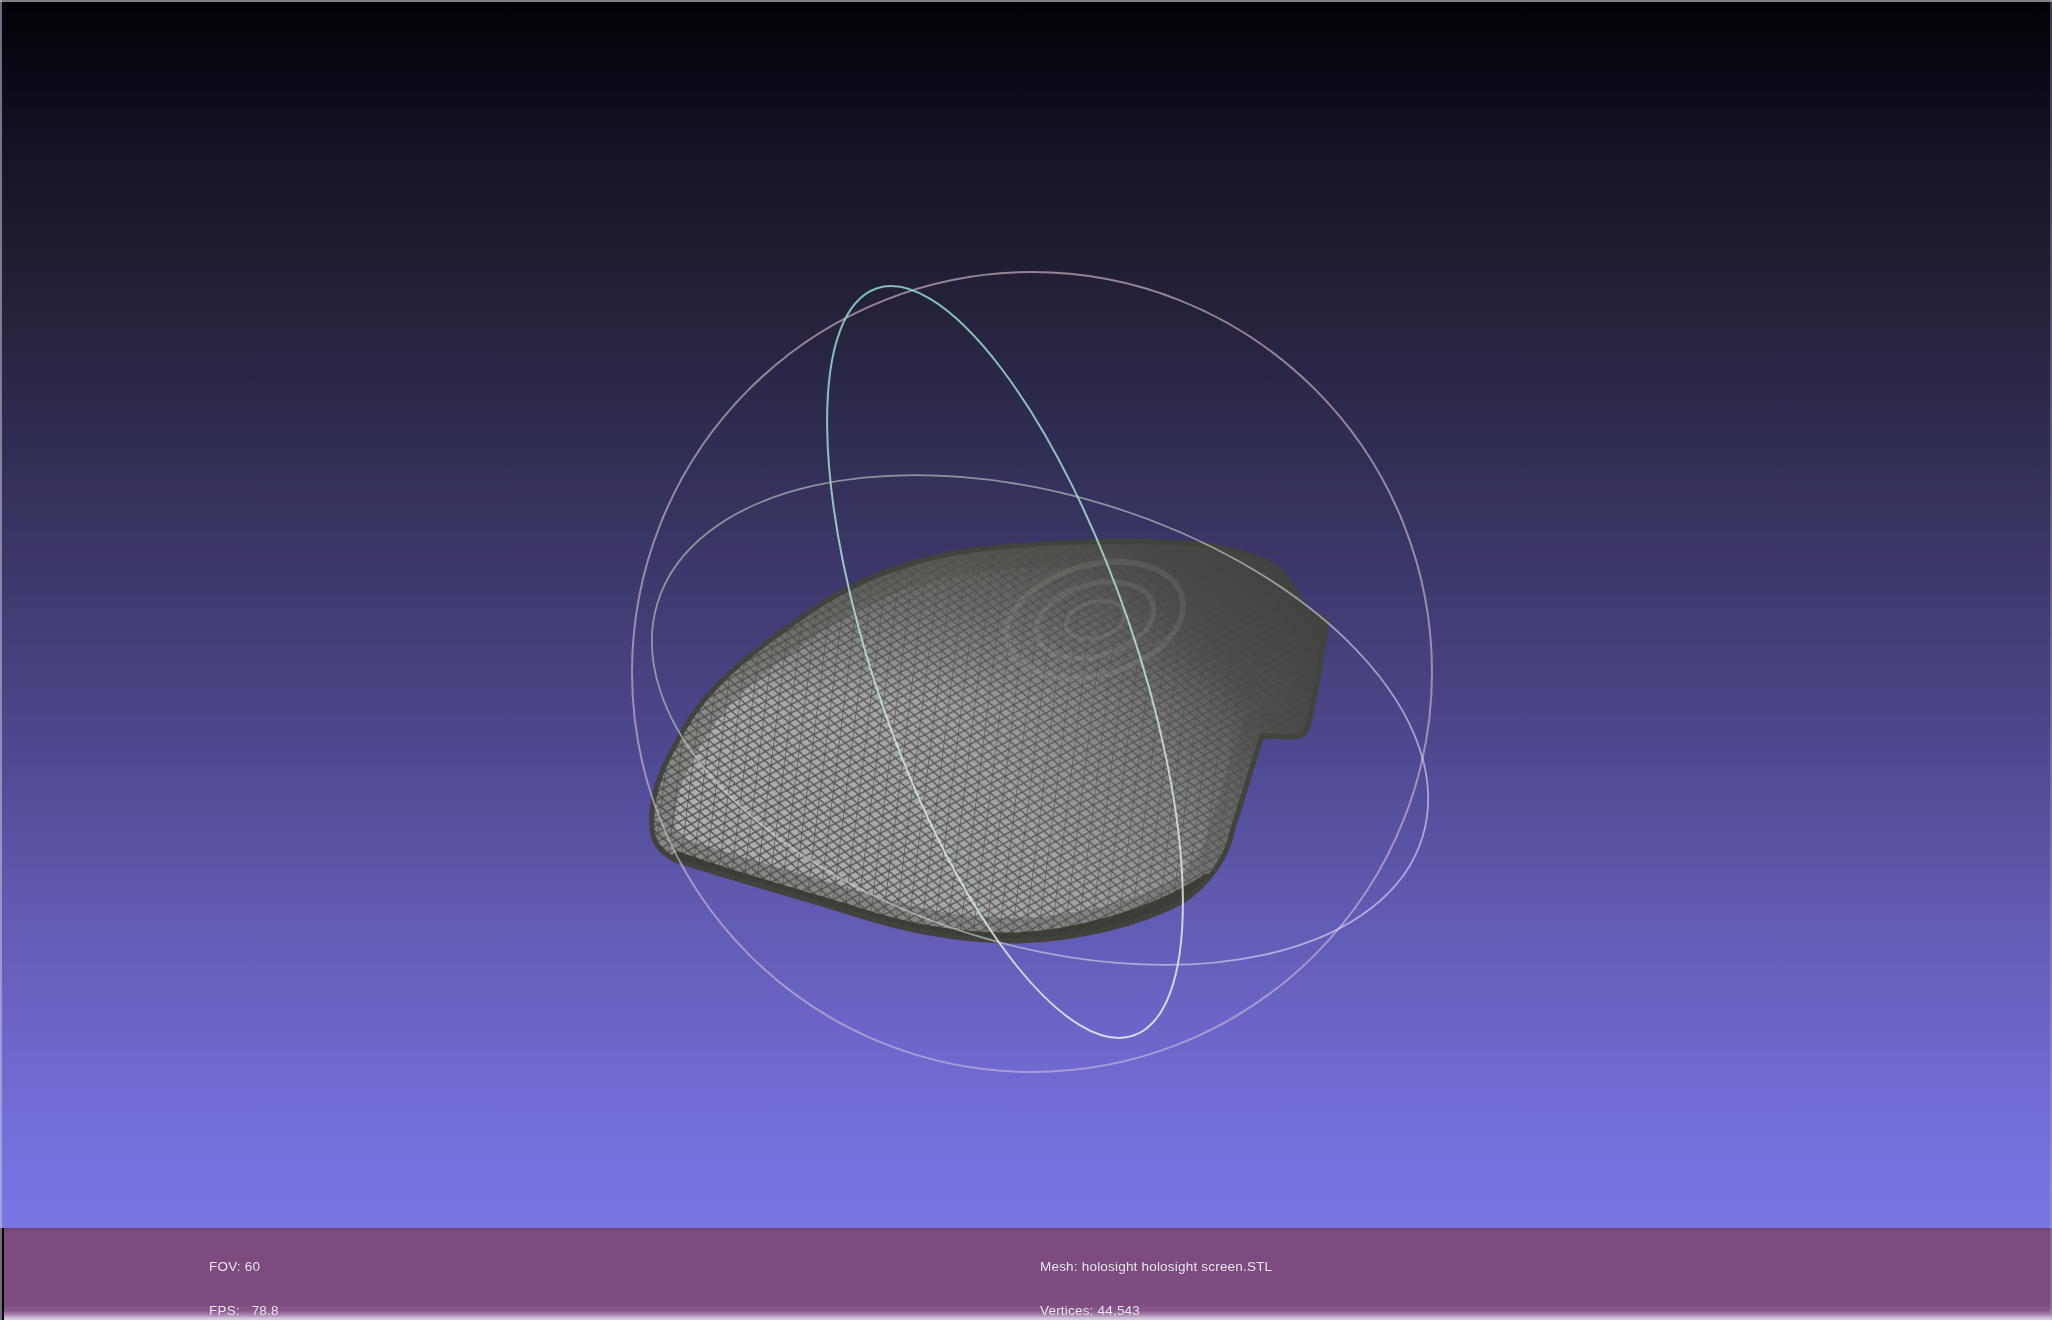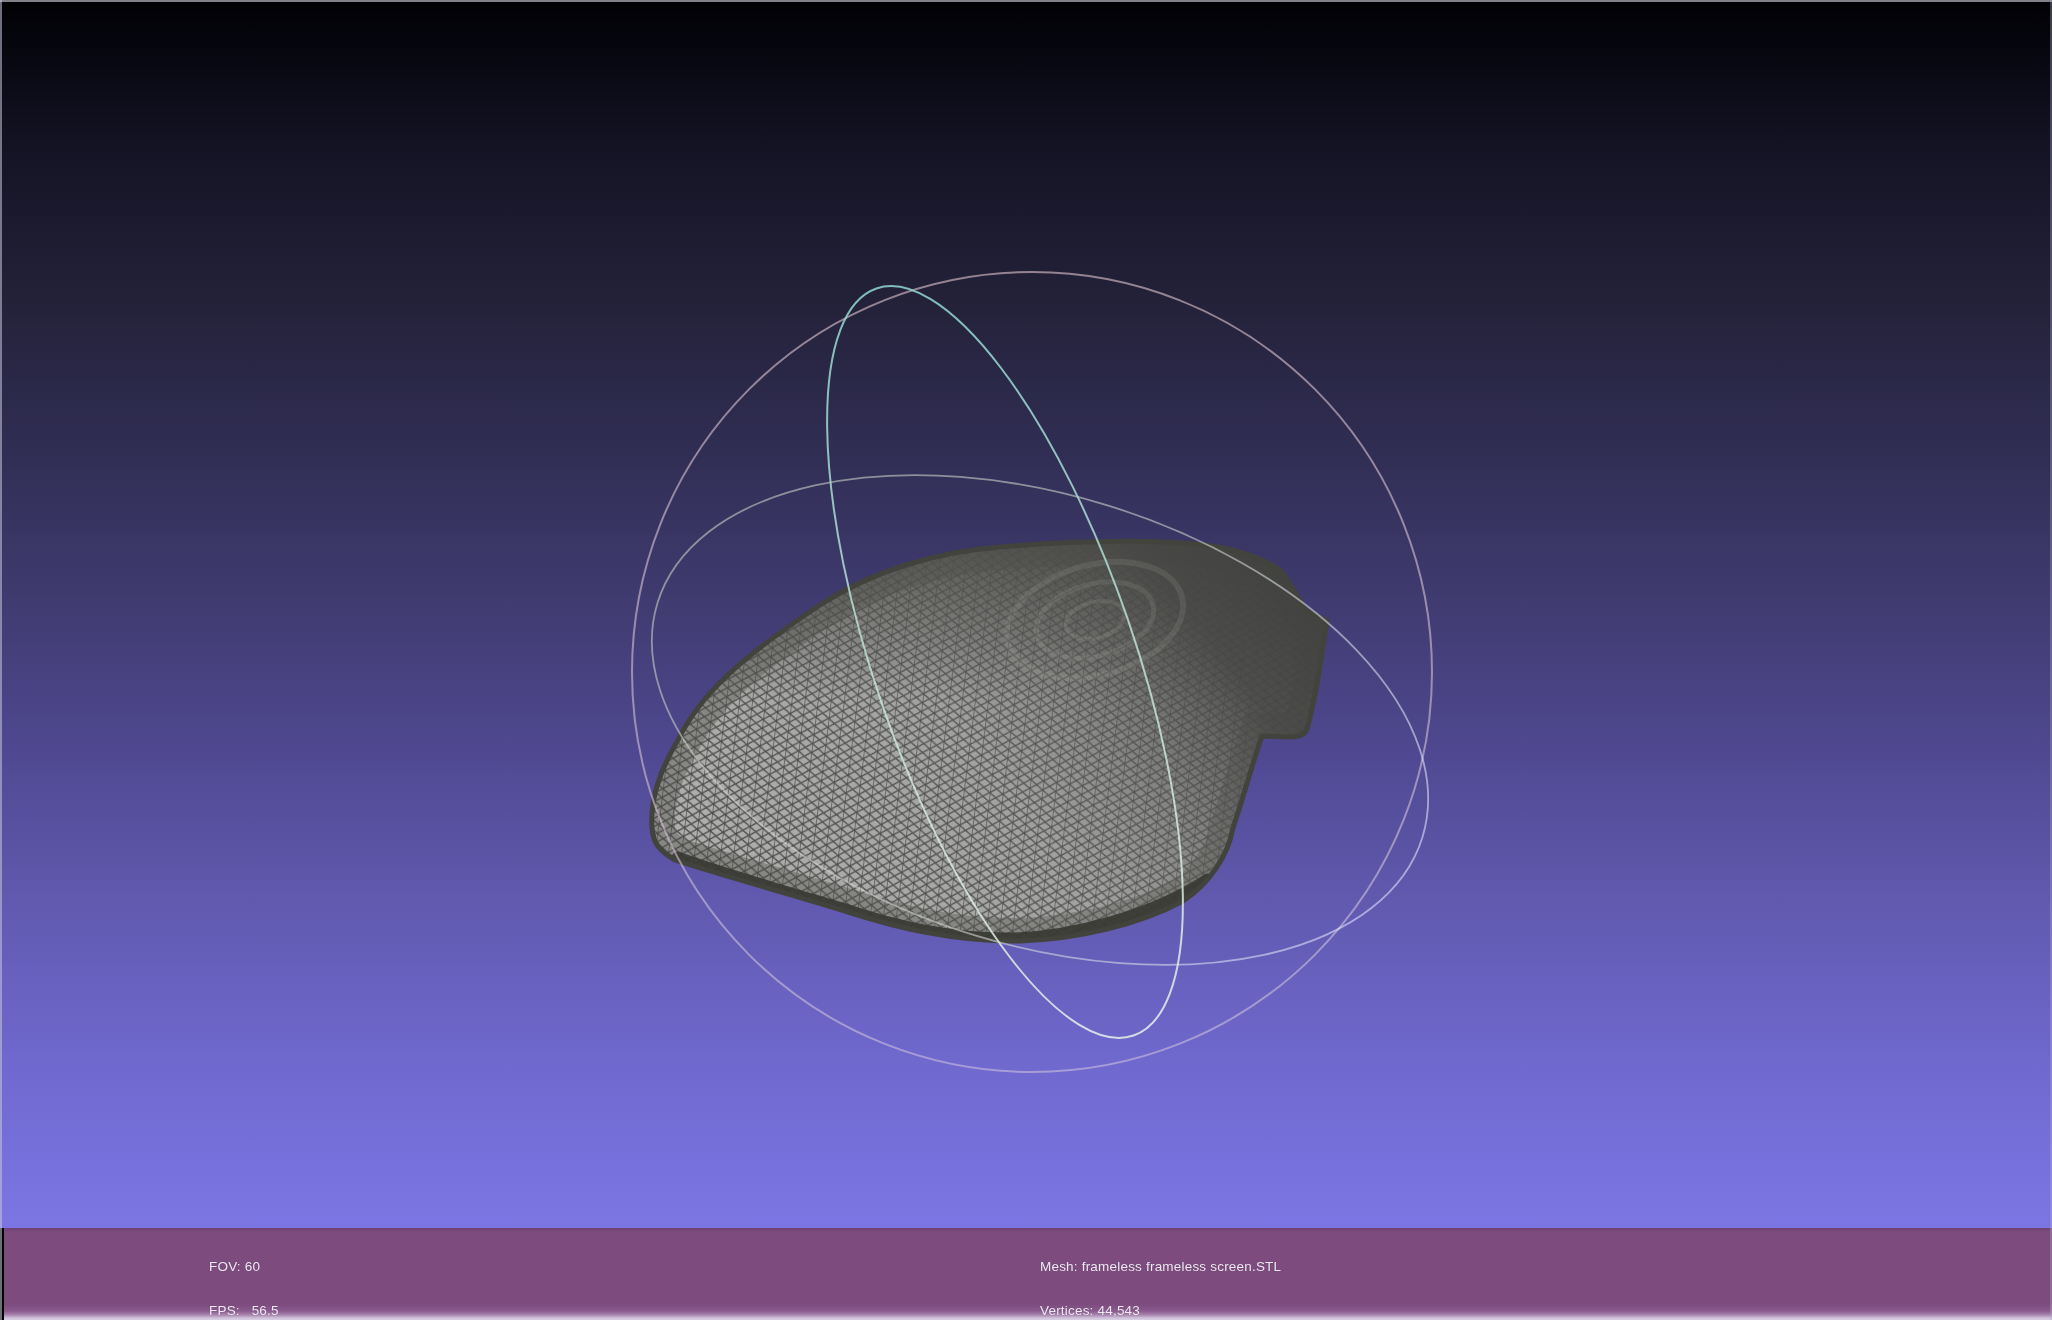--- a/index.html
+++ b/index.html
@@ -162,25 +162,25 @@
         <circle cx="1032" cy="672" r="400" stroke="url(#gradOuter)" stroke-width="2" opacity="0.6"></circle>
         <ellipse cx="1040" cy="720" rx="400" ry="225" transform="rotate(17 1040 720)" stroke="url(#gradEq)" stroke-width="1.8" opacity="0.6"></ellipse>
         <ellipse cx="1005" cy="662" rx="130" ry="395" transform="rotate(-19 1005 662)" stroke="url(#gradMer)" stroke-width="2" opacity="0.85"></ellipse>
       </g>
     </svg>
   </div>
 
   <div class="statusbar">
     <div class="hud-block hud-left">
       <div>FOV: 60</div>
-      <div>FPS:   56.5</div>
+      <div>FPS:   78.8</div>
       
     </div>
     <div class="hud-block hud-right">
-      <div>Mesh: frameless frameless screen.STL</div>
+      <div>Mesh: holosight holosight screen.STL</div>
       <div>Vertices: 44,543</div>
       
       
     </div>
   </div>
 
   <div class="edge-top"></div>
   <div class="edge-left"></div>
   <div class="edge-right"></div>
 </div>

